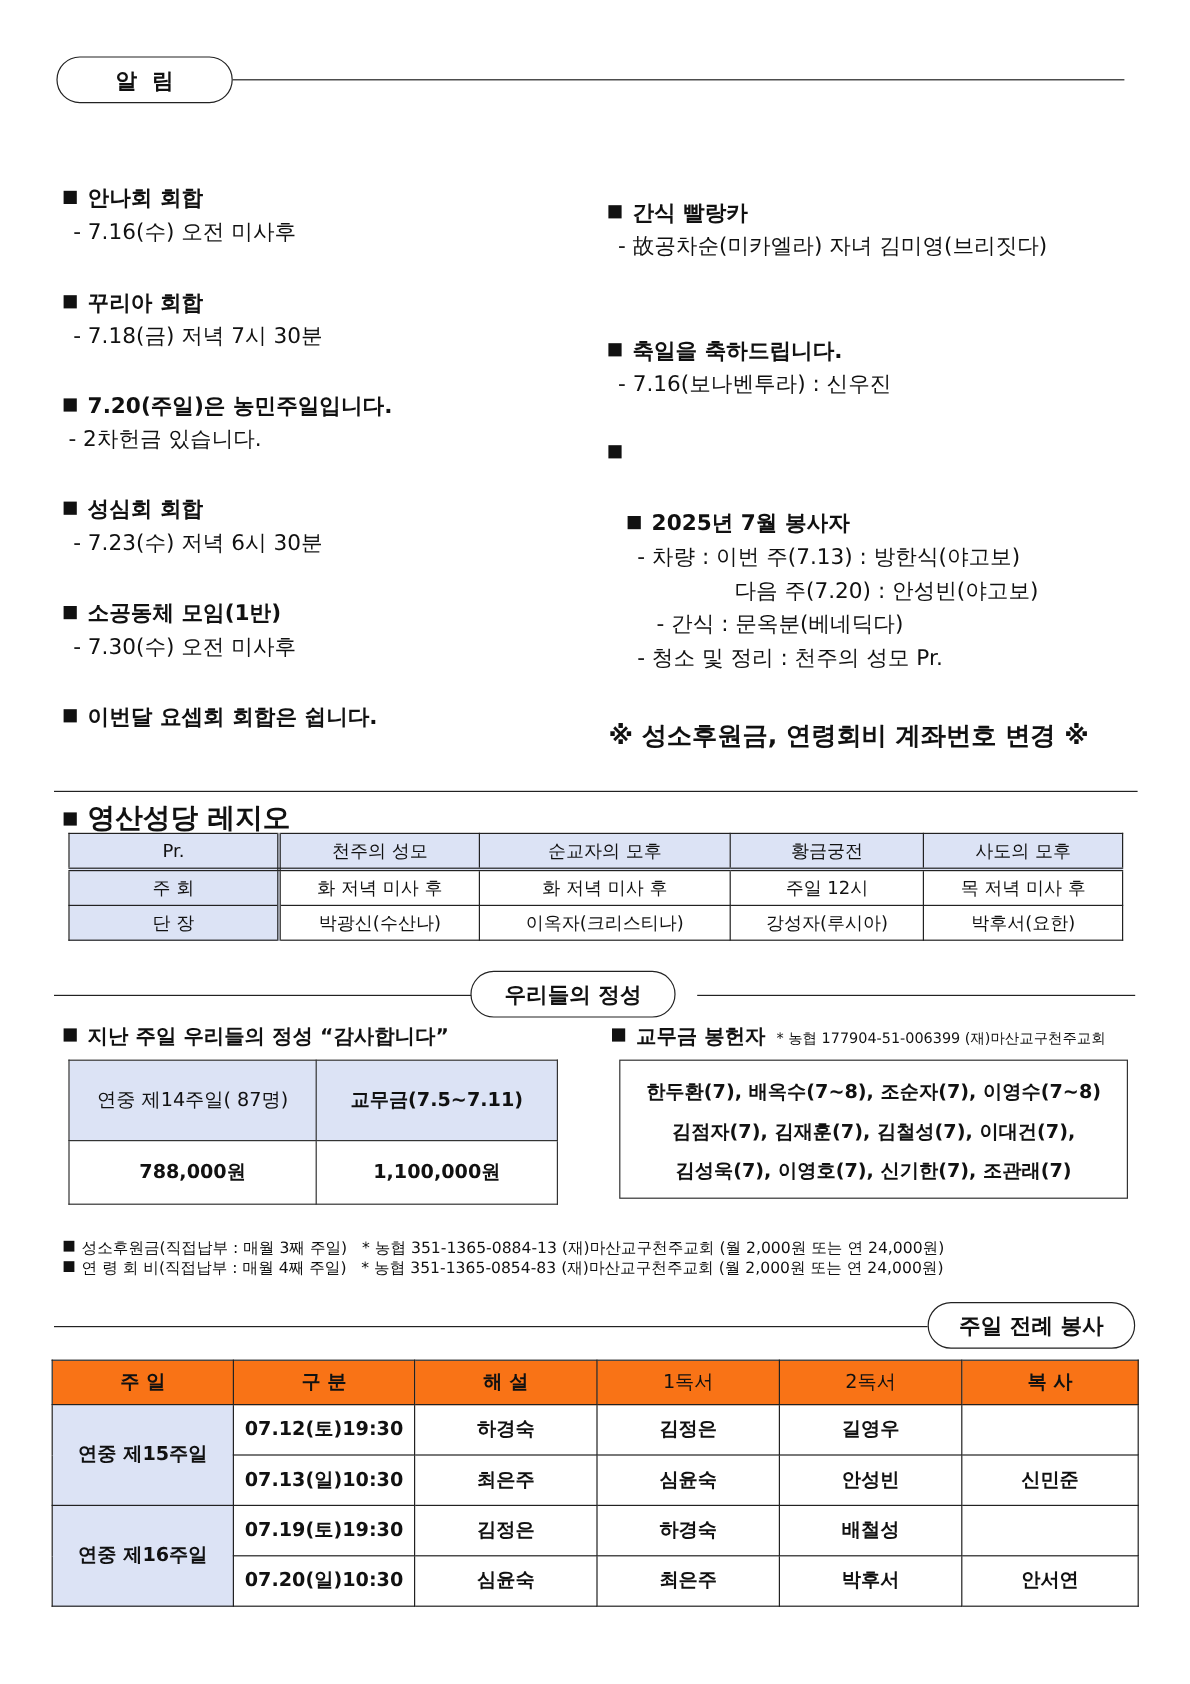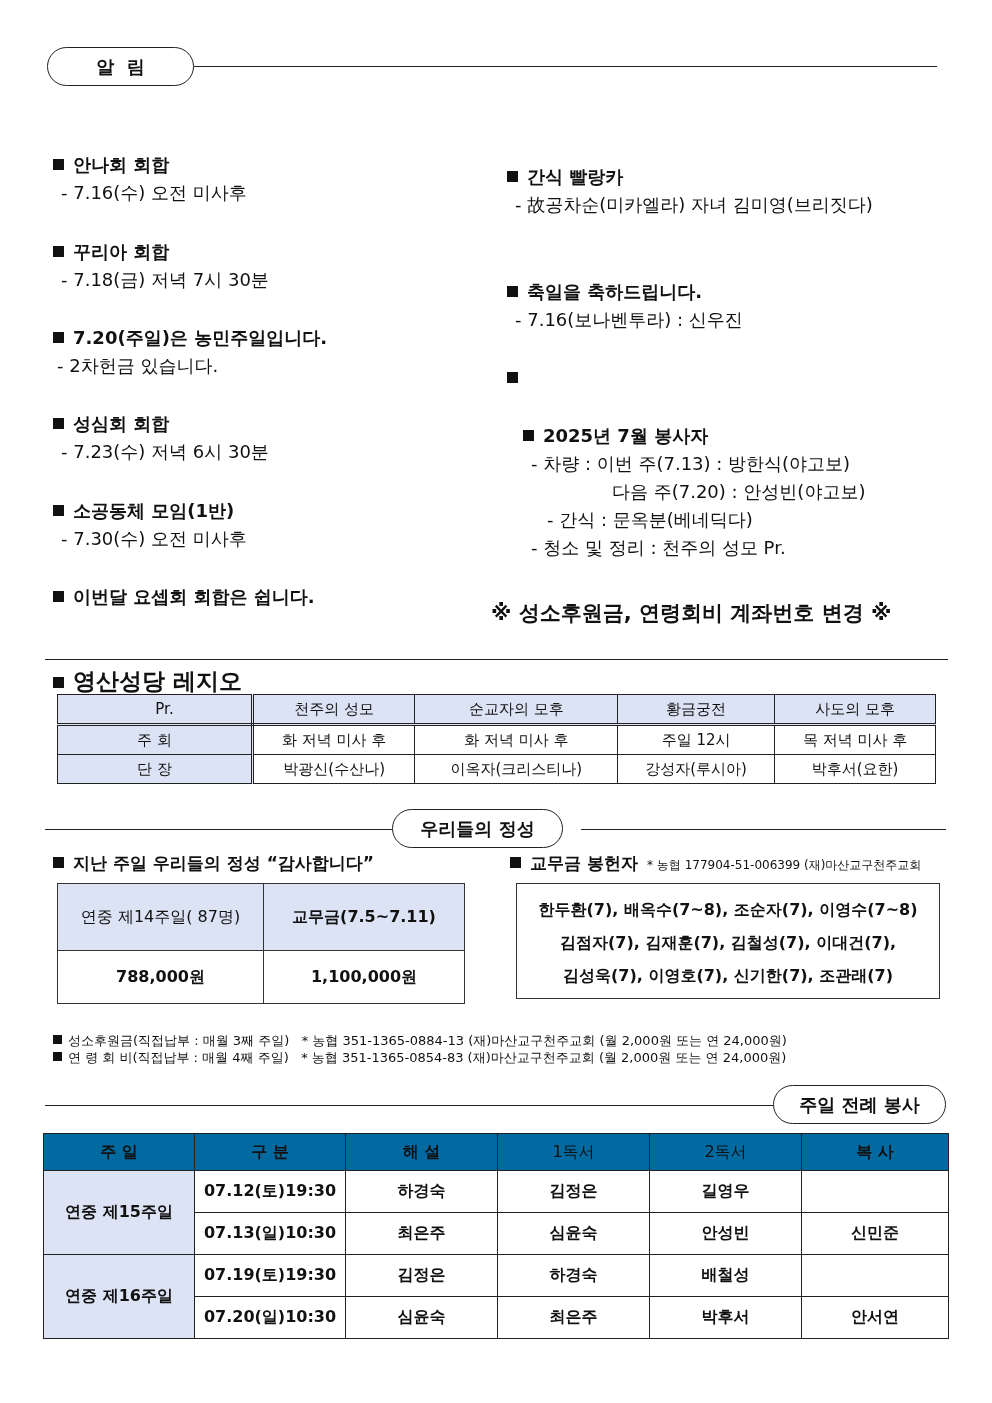--- a/index.html
+++ b/index.html
@@ -12,21 +12,21 @@
   .sq { display:inline-block; width:11px; height:11px; background:#111; margin-right:9px; vertical-align:1px; }
   table { border-collapse:collapse; }
   .legio td { border:1.5px solid #222; text-align:center; font-size:15px; height:28px; padding:0; }
   .legio td.hd { background:#dce3f5; }
   .legio tr td:first-child { border-right:3px double #222; }
   .legio tr:first-child td { border-bottom:3px double #222; }
   .offer td { border:1px solid #333; text-align:center; font-size:16px; }
   .offer td.hd { background:#dce3f5; height:64px;text-align:center; }
   .offer td.val { height:50px; font-weight:bold; }
   .sched td { border:1px solid #222; text-align:center; font-size:16px; padding:0; }
-  .sched td.hd { background:#0369a1; height:36px; font-weight:bold; }
+  .sched td.hd { background:#f97316; height:36px; font-weight:bold; }
   .sched td.wk { background:#dce3f5; font-weight:bold; }
   .sched td.c { height:41px; font-weight:bold; }
 </style>
 </head>
 <body>
 
 <div class="pill" style="left:47px;top:47px;width:147px;height:39px;">
   <span style="white-space:pre;">알  림</span>
 </div>
 <div class="hline" style="left:194px;top:66px;width:743px;"></div>
@@ -66,30 +66,30 @@
 <div class="abs" style="left:507px;top:367px;">
   <div class="notice-title"><span class="sq"></span></div>
 </div>
 <div class="abs" style="left:523px;top:424px;">
   <div class="notice-title"><span class="sq"></span><span>2025년 7월 봉사자</span></div>
   <div class="notice-sub" style="margin-left:8px;margin-top:4px;">- 차량 : 이번 주(7.13) : 방한식(야고보)</div>
   <div class="notice-sub" style="margin-left:89px;margin-top:4px;">다음 주(7.20) : 안성빈(야고보)</div>
   <div class="notice-sub" style="margin-left:24px;margin-top:4px;">- 간식 : 문옥분(베네딕다)</div>
   <div class="notice-sub" style="margin-left:8px;margin-top:4px;">- 청소 및 정리 : 천주의 성모 Pr.</div>
 </div>
-<div class="abs" style="left:491px;top:599px;font-weight:bold;font-size:21px;white-space:nowrap;">※ 성소후원금, 연령회비 계좌번호 변경 ※</div>
+<div class="abs" style="left:507px;top:599px;font-weight:bold;font-size:21px;white-space:nowrap;">※ 성소후원금, 연령회비 계좌번호 변경 ※</div>
 
 <div class="hline" style="left:45px;top:659px;width:903px;"></div>
 <div class="abs notice-title" style="left:53px;top:666px;font-size:23px;">
   <span class="sq"></span><span>영산성당 레지오</span>
 </div>
 <table class="legio abs" style="left:57px;top:694px;width:879px;">
   <tbody>
       <tr>
-    <td class="hd" style="width:173px;padding-left:20px;">Pr.</td>
+    <td class="hd" style="width:173px;">Pr.</td>
     <td class="hd">천주의 성모</td>
     <td class="hd">순교자의 모후</td>
     <td class="hd">황금궁전</td>
     <td class="hd">사도의 모후</td>
   </tr>
   <tr>
     <td class="hd">주 회</td>
     <td>화 저녁 미사 후</td>
     <td>화 저녁 미사 후</td>
     <td>주일 12시</td>

